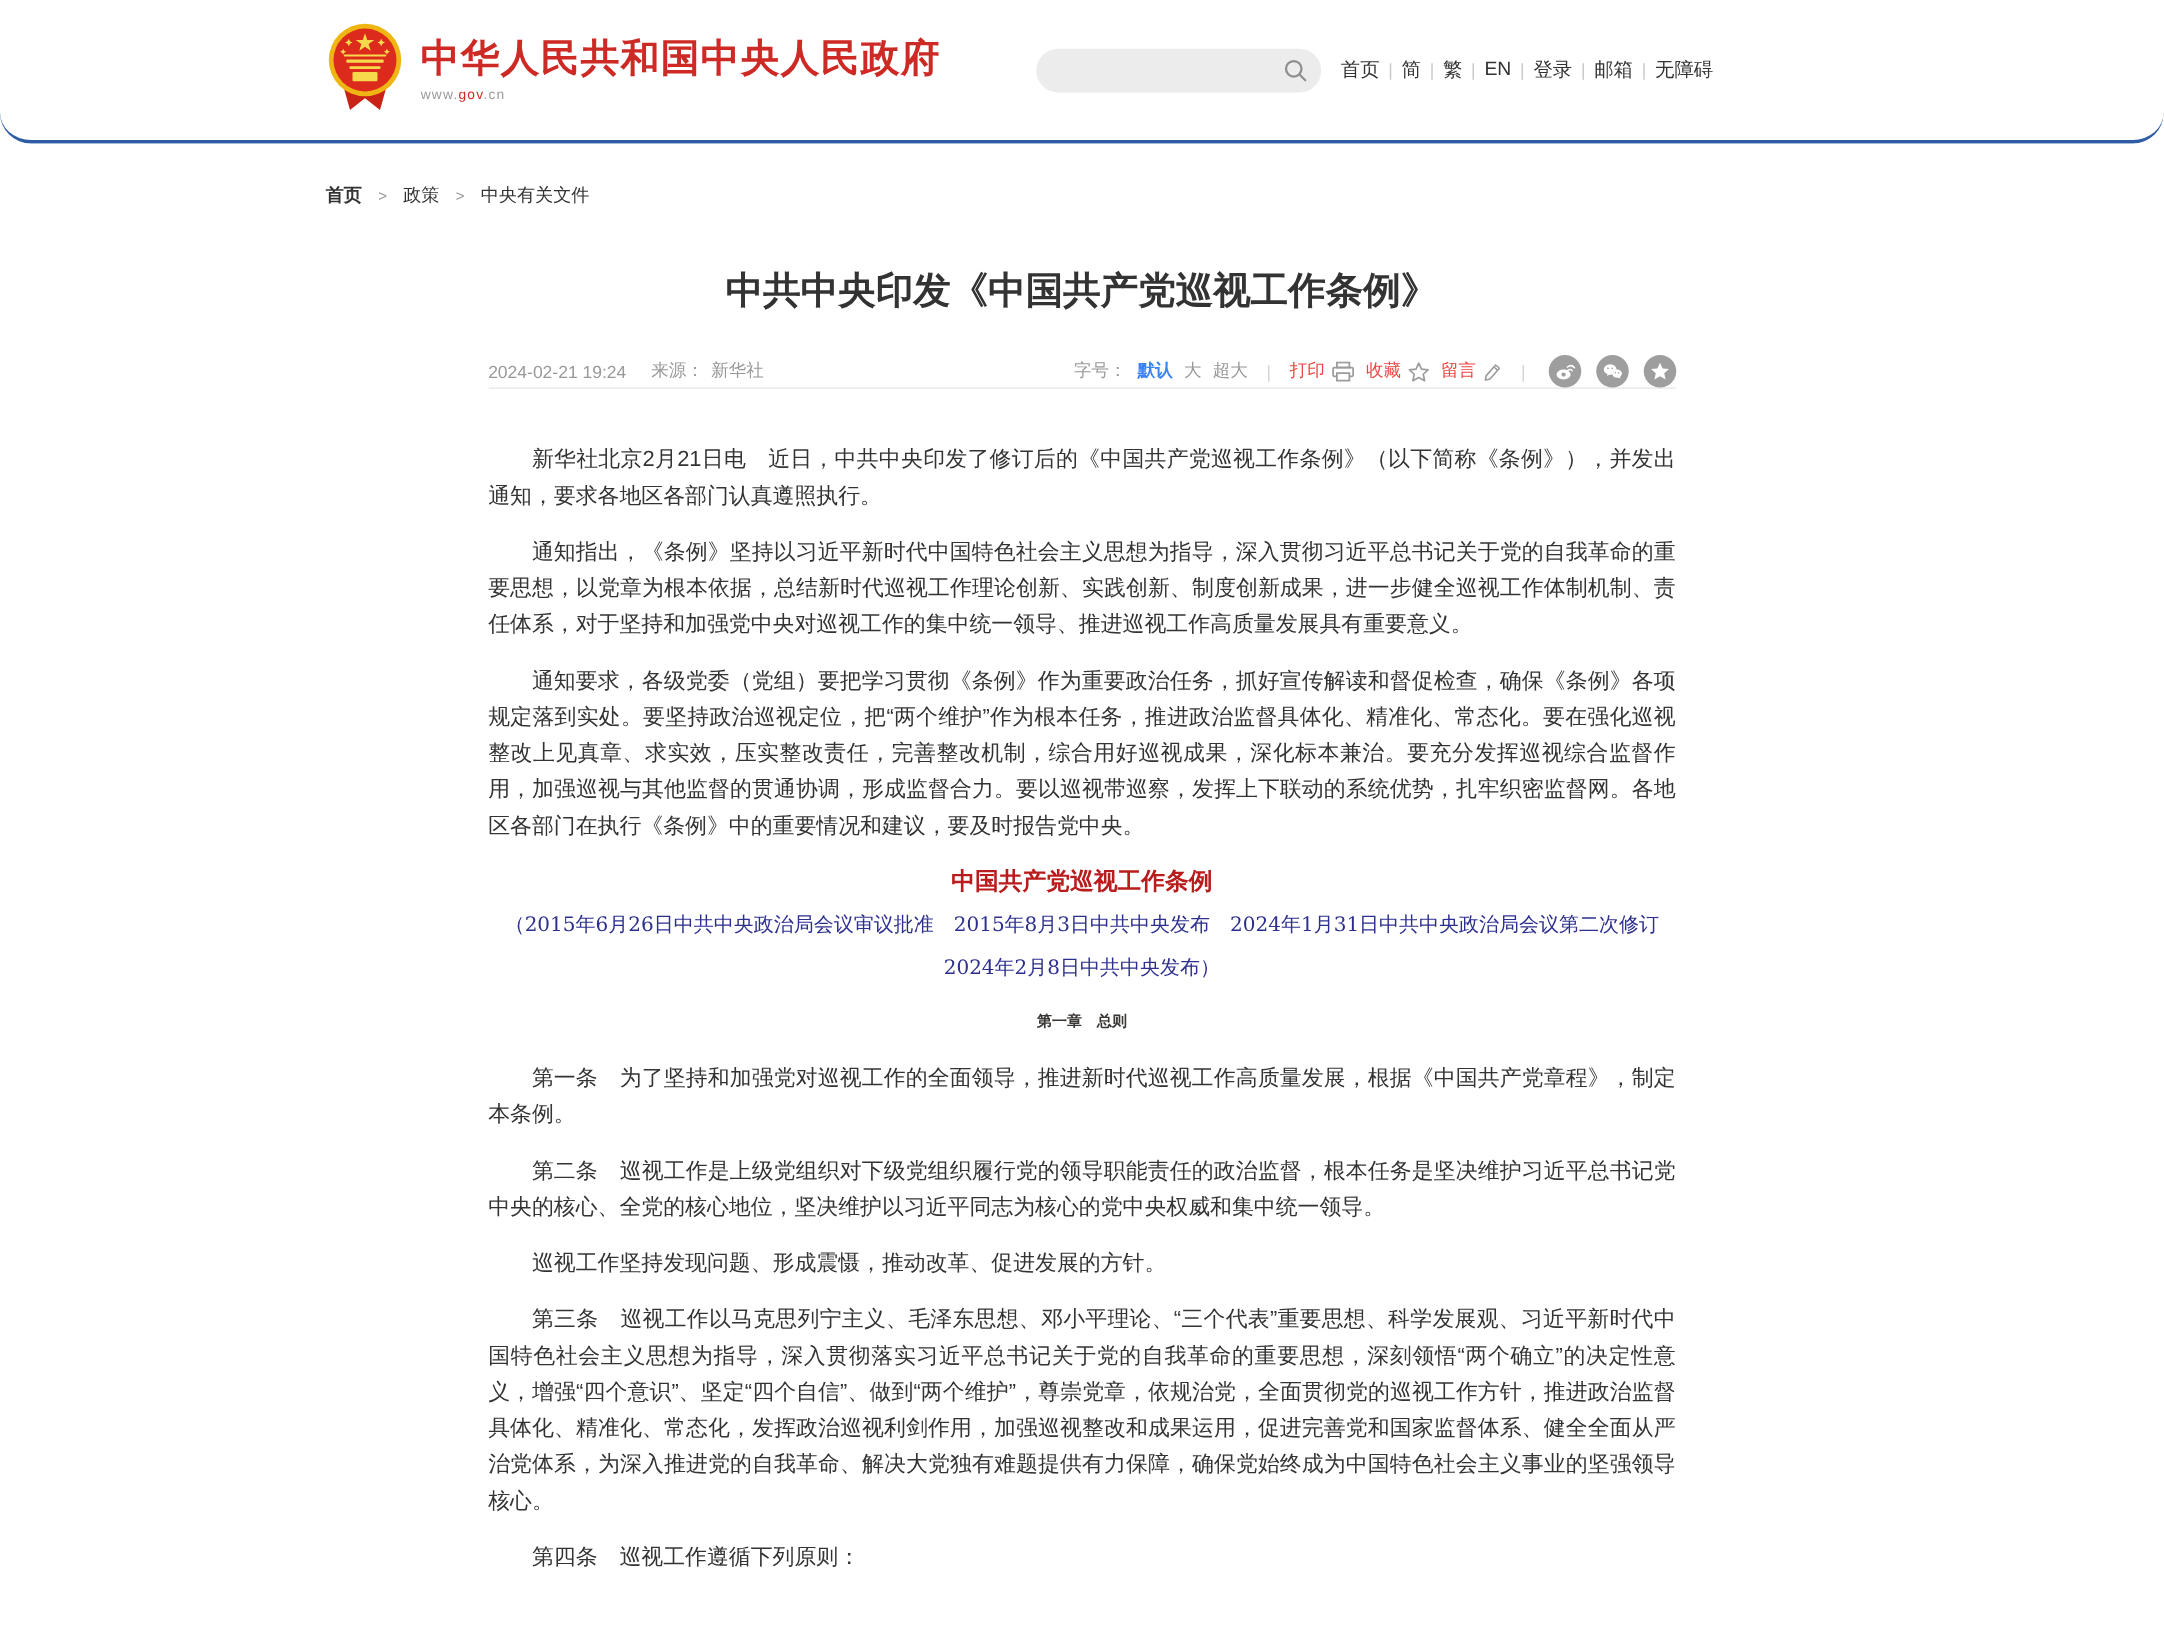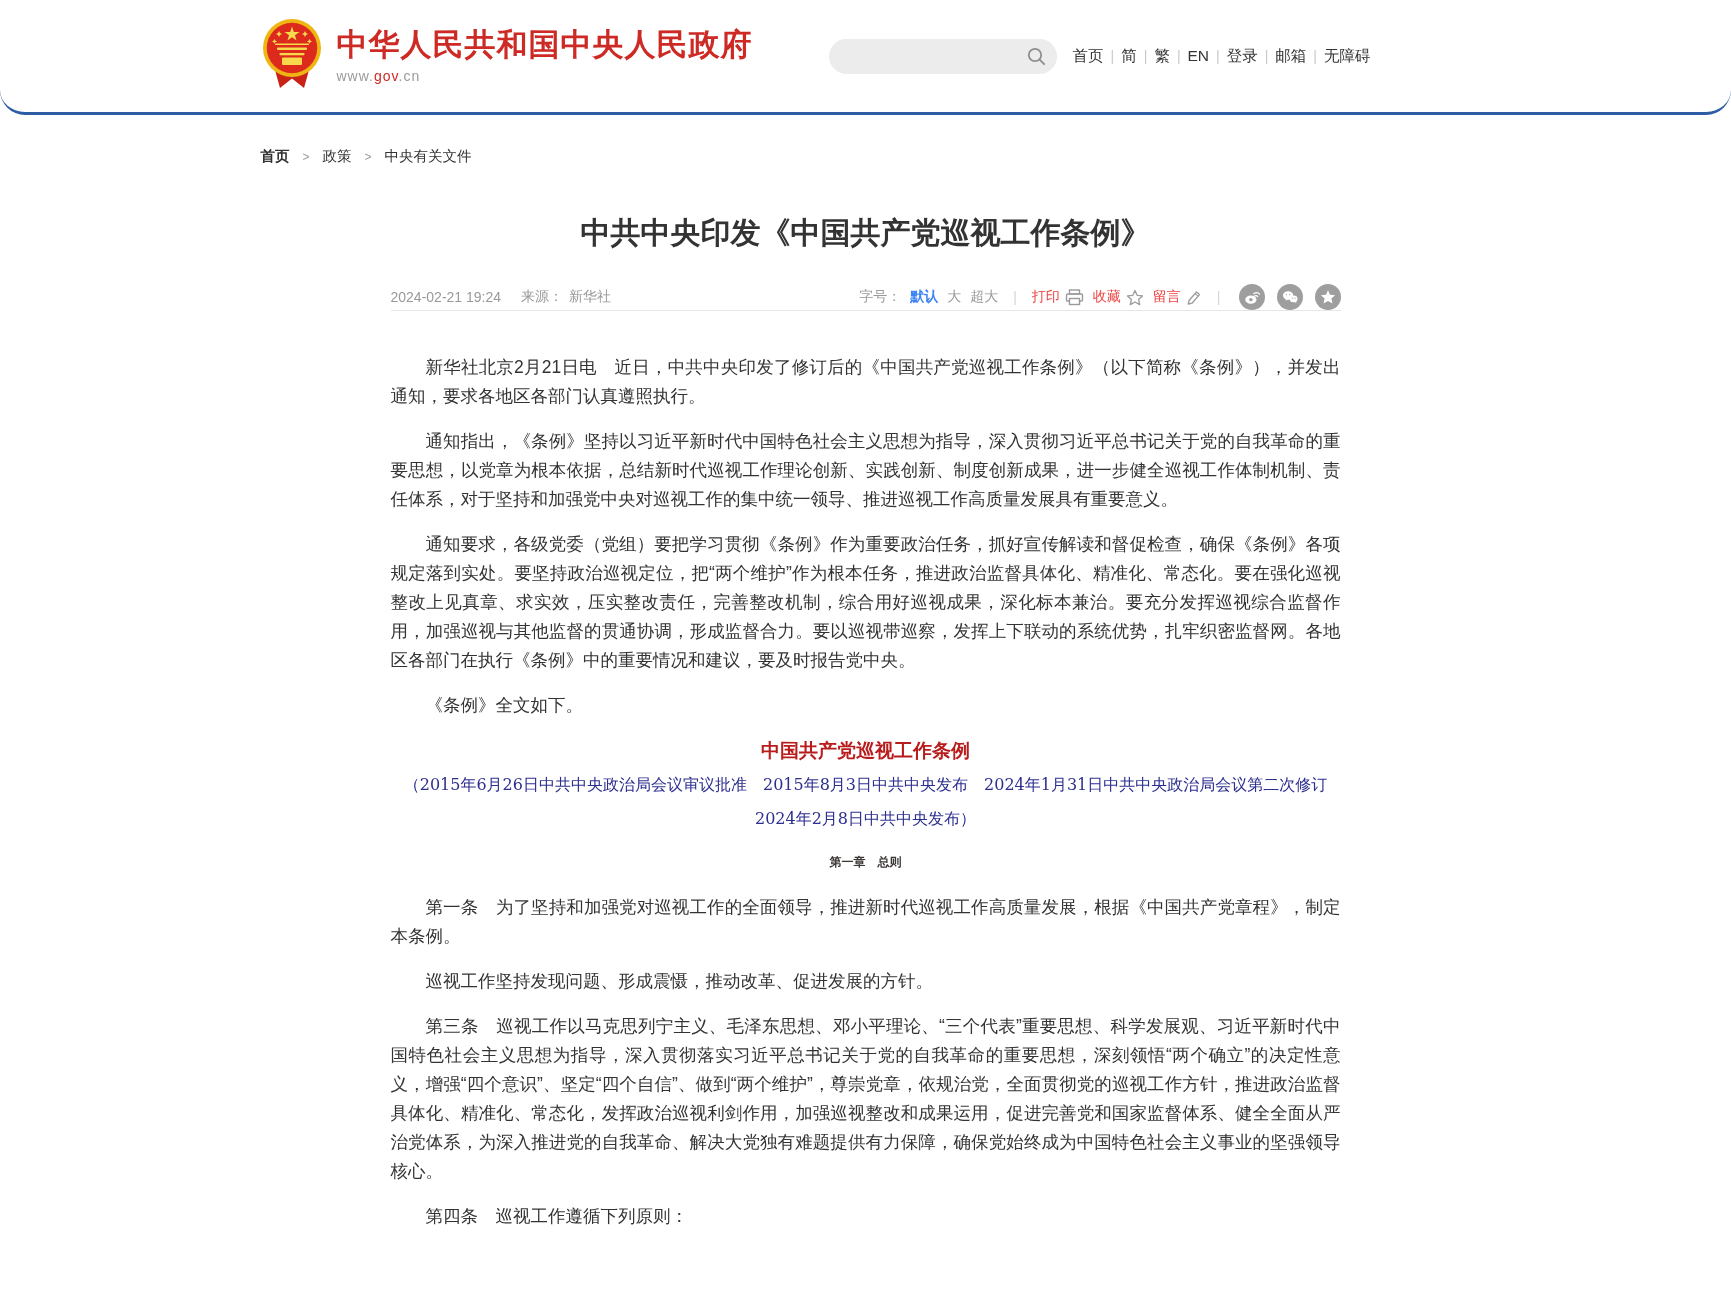--- a/index.html
+++ b/index.html
@@ -5,21 +5,21 @@
   html,body{margin:0;padding:0;}
   body{
     width:1731px;height:1313px;overflow:hidden;background:#fff;
     font-family:"Liberation Sans","DejaVu Sans",sans-serif;color:#333;
   }
   
   .site-header{height:112px;border-bottom:3px solid #2e5ca5;background:#fff;border-radius:25px;}
   .header-inner{width:1210px;height:100%;margin:0 auto;display:flex;align-items:center;}
   .logo-link{display:flex;align-items:center;gap:14px;text-decoration:none;cursor:pointer;}
   .site-title{font-size:31px;font-weight:bold;color:#cd2a25;letter-spacing:1px;line-height:1.1;}
-  .site-url{font-size:14px;color:#9a9a9a;letter-spacing:1px;margin-top:5px;}
+  .site-url{font-size:11px;color:#9a9a9a;letter-spacing:1px;margin-top:5px;}
   .site-url .gov{color:#cd2a25;}
   .header-right{margin-left:auto;margin-right:100px;display:flex;align-items:center;gap:16px;}
   .search-box{position:relative;width:228px;height:35px;background:#ececec;border-radius:18px;}
   .search-input{position:absolute;left:16px;top:0;width:170px;height:35px;border:none;background:transparent;outline:none;font-size:14px;color:#333;}
   .search-icon{position:absolute;right:10px;top:7px;cursor:pointer;}
   .top-nav{display:flex;align-items:center;font-size:15.5px;color:#333;white-space:nowrap;}
   .top-nav .nav-item{cursor:pointer;}
   .top-nav .sep{color:#c9c9c9;margin:0 7px;font-size:14px;}
   
   .breadcrumb{width:1210px;margin:0 auto;padding-top:32px;font-size:14.5px;color:#333;display:flex;align-items:center;gap:13px;}
@@ -190,24 +190,24 @@
           <polygon points="12,3 14.8,9 21.5,9.6 16.5,14 18,20.7 12,17.2 6,20.7 7.5,14 2.5,9.6 9.2,9" fill="#fff"></polygon>
         </svg>
       </span>
     </div>
   </div>
 
   <div class="article-body">
     <p class="para">新华社北京2月21日电　近日，中共中央印发了修订后的《中国共产党巡视工作条例》（以下简称《条例》），并发出通知，要求各地区各部门认真遵照执行。</p>
     <p class="para">通知指出，《条例》坚持以习近平新时代中国特色社会主义思想为指导，深入贯彻习近平总书记关于党的自我革命的重要思想，以党章为根本依据，总结新时代巡视工作理论创新、实践创新、制度创新成果，进一步健全巡视工作体制机制、责任体系，对于坚持和加强党中央对巡视工作的集中统一领导、推进巡视工作高质量发展具有重要意义。</p>
     <p class="para">通知要求，各级党委（党组）要把学习贯彻《条例》作为重要政治任务，抓好宣传解读和督促检查，确保《条例》各项规定落到实处。要坚持政治巡视定位，把“两个维护”作为根本任务，推进政治监督具体化、精准化、常态化。要在强化巡视整改上见真章、求实效，压实整改责任，完善整改机制，综合用好巡视成果，深化标本兼治。要充分发挥巡视综合监督作用，加强巡视与其他监督的贯通协调，形成监督合力。要以巡视带巡察，发挥上下联动的系统优势，扎牢织密监督网。各地区各部门在执行《条例》中的重要情况和建议，要及时报告党中央。</p>
-    <p class="para">《条例》全文如下。</p>
     <p class="doc-title">中国共产党巡视工作条例</p>
     <p class="doc-meta">（2015年6月26日中共中央政治局会议审议批准　2015年8月3日中共中央发布　2024年1月31日中共中央政治局会议第二次修订　2024年2月8日中共中央发布）</p>
     <p class="chapter">第一章　总则</p>
     <p class="para">第一条　为了坚持和加强党对巡视工作的全面领导，推进新时代巡视工作高质量发展，根据《中国共产党章程》，制定本条例。</p>
+    <p class="para">第二条　巡视工作是上级党组织对下级党组织履行党的领导职能责任的政治监督，根本任务是坚决维护习近平总书记党中央的核心、全党的核心地位，坚决维护以习近平同志为核心的党中央权威和集中统一领导。</p>
     <p class="para">巡视工作坚持发现问题、形成震慑，推动改革、促进发展的方针。</p>
     <p class="para">第三条　巡视工作以马克思列宁主义、毛泽东思想、邓小平理论、“三个代表”重要思想、科学发展观、习近平新时代中国特色社会主义思想为指导，深入贯彻落实习近平总书记关于党的自我革命的重要思想，深刻领悟“两个确立”的决定性意义，增强“四个意识”、坚定“四个自信”、做到“两个维护”，尊崇党章，依规治党，全面贯彻党的巡视工作方针，推进政治监督具体化、精准化、常态化，发挥政治巡视利剑作用，加强巡视整改和成果运用，促进完善党和国家监督体系、健全全面从严治党体系，为深入推进党的自我革命、解决大党独有难题提供有力保障，确保党始终成为中国特色社会主义事业的坚强领导核心。</p>
     <p class="para">第四条　巡视工作遵循下列原则：</p>
 
   </div>
 
 </div>
 
 </body></html>

